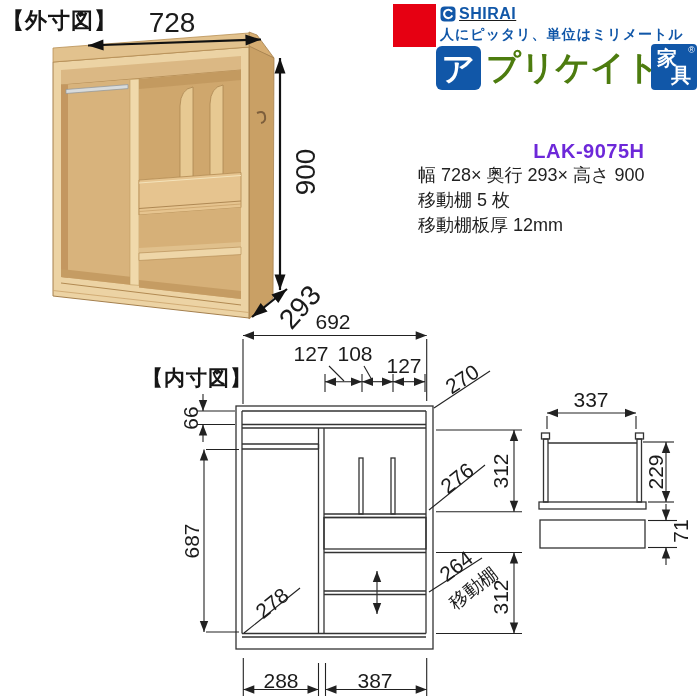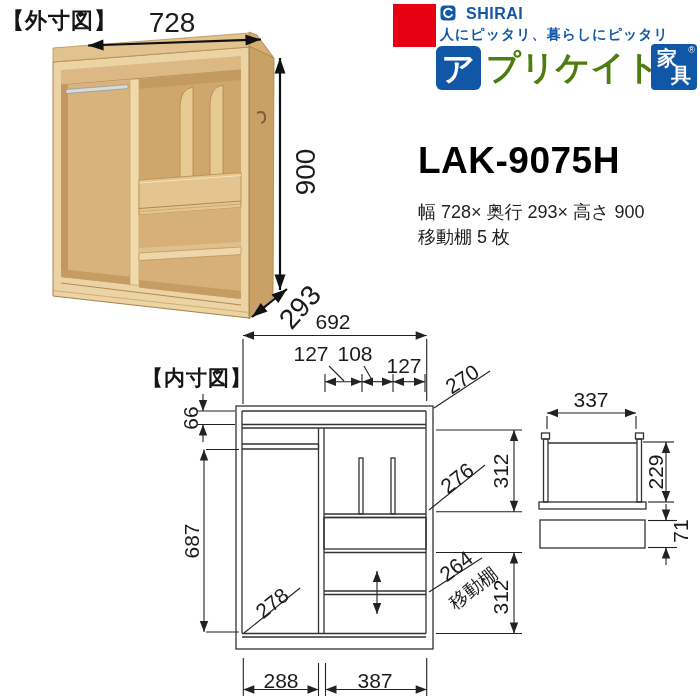--- a/index.html
+++ b/index.html
@@ -5,37 +5,37 @@
   html,body{margin:0;padding:0;background:#ffffff;}
   #stage{
     position:relative;width:700px;height:700px;background:#ffffff;overflow:hidden;
     font-family:"Liberation Sans",sans-serif;color:#1b1b1b;
   }
   #gfx{position:absolute;left:0;top:0;}
   .abs{position:absolute;}
   .jp-label{font-size:22px;font-weight:bold;color:#161616;letter-spacing:1px;white-space:nowrap;}
   
   #red-square{left:393px;top:4px;width:43px;height:43px;background:#e60012;}
-  #shirai-row{left:440px;top:5px;display:flex;align-items:flex-start;gap:10px;}
+  #shirai-row{left:440px;top:5px;display:flex;align-items:center;gap:3px;text-decoration:underline;}
   #shirai-text{font-size:16px;font-weight:bold;color:#1157a8;letter-spacing:.5px;}
   #tagline{left:440px;top:26px;font-size:14px;font-weight:bold;color:#1157a8;letter-spacing:1px;white-space:nowrap;}
   #ap-square{left:436px;top:46px;width:45px;height:44px;background:#1157a8;border-radius:6px;
     display:flex;align-items:center;justify-content:center;}
   #ap-square span{color:#ffffff;font-size:33px;font-weight:bold;line-height:1;}
   #ap-rest{left:486px;top:46px;height:44px;display:flex;align-items:center;
     font-size:34px;font-weight:bold;color:#4d7c0f;letter-spacing:0px;white-space:nowrap;}
   #kagu-square{left:651px;top:44px;width:46px;height:46px;background:#1157a8;border-radius:4px;}
   #kagu-square .k1{position:absolute;top:1px;left:6px;color:#fff;font-size:20px;font-weight:bold;}
   #kagu-square .k2{position:absolute;bottom:1px;right:6px;color:#fff;font-size:20px;font-weight:bold;}
   #kagu-square .reg{position:absolute;top:1px;right:2px;color:#fff;font-size:9px;font-weight:normal;}
   
   #product{left:418px;top:140px;}
-  #model{font-size:37px;font-weight:bold;letter-spacing:.5px;color:#000000;}
+  #model{font-size:20px;font-weight:bold;letter-spacing:.5px;color:#6d28d9;text-align:right;}
   .spec{font-size:18px;color:#222;line-height:25px;white-space:nowrap;}
-  #spec1{margin-top:18px;}
+  #spec1{margin-top:0;}
   #label-int{left:142px;top:364px;font-size:21px;}
   #unit-note{left:504px;top:665px;font-size:17px;font-weight:bold;color:#333;letter-spacing:2.5px;white-space:nowrap;}
   
   text{font-family:"Liberation Sans",sans-serif;fill:#1b1b1b;}
   .dim{font-size:21px;}
   .dim-s{font-size:18.5px;}
   .dimL{font-size:28px;}
 </style>
 </head>
 <body>
@@ -233,35 +233,36 @@
   <div class="abs" id="red-square"></div>
 
   <div class="abs" id="shirai-row">
     <svg width="16" height="16" viewBox="0 0 16 16">
       <rect x="0.5" y="0.5" width="15" height="15" rx="4" fill="#1157a8"></rect>
       <path d="M11.5,5.2 A4.2,4.2 0 1 0 11.8,10.2" stroke="#ffffff" stroke-width="2.1" fill="none" stroke-linecap="round"></path>
     </svg>
     <span id="shirai-text">SHIRAI</span>
   </div>
 
-  <div class="abs" id="tagline">人にピッタリ、暮らしにピッタリ</div>
+  <div class="abs" id="tagline">人にピッタリ、単位はミリメートル</div>
 
   <div class="abs" id="ap-square">
     <span>ア</span>
   </div>
   <div class="abs" id="ap-rest">プリケイト</div>
 
   <div class="abs" id="kagu-square">
     <span class="k1">家</span>
     <span class="k2">具</span>
     <span class="reg">®</span>
   </div>
 
   <div class="abs" id="product">
     <div id="model">LAK-9075H</div>
     <div class="spec" id="spec1">幅 728× 奥行 293× 高さ 900</div>
     <div class="spec">移動棚 5 枚</div>
+    <div class="spec">移動棚板厚 12mm</div>
   </div>
 
   <div class="abs jp-label" id="label-int">【内寸図】</div>
 
 
 </div>
 
 </body></html>

